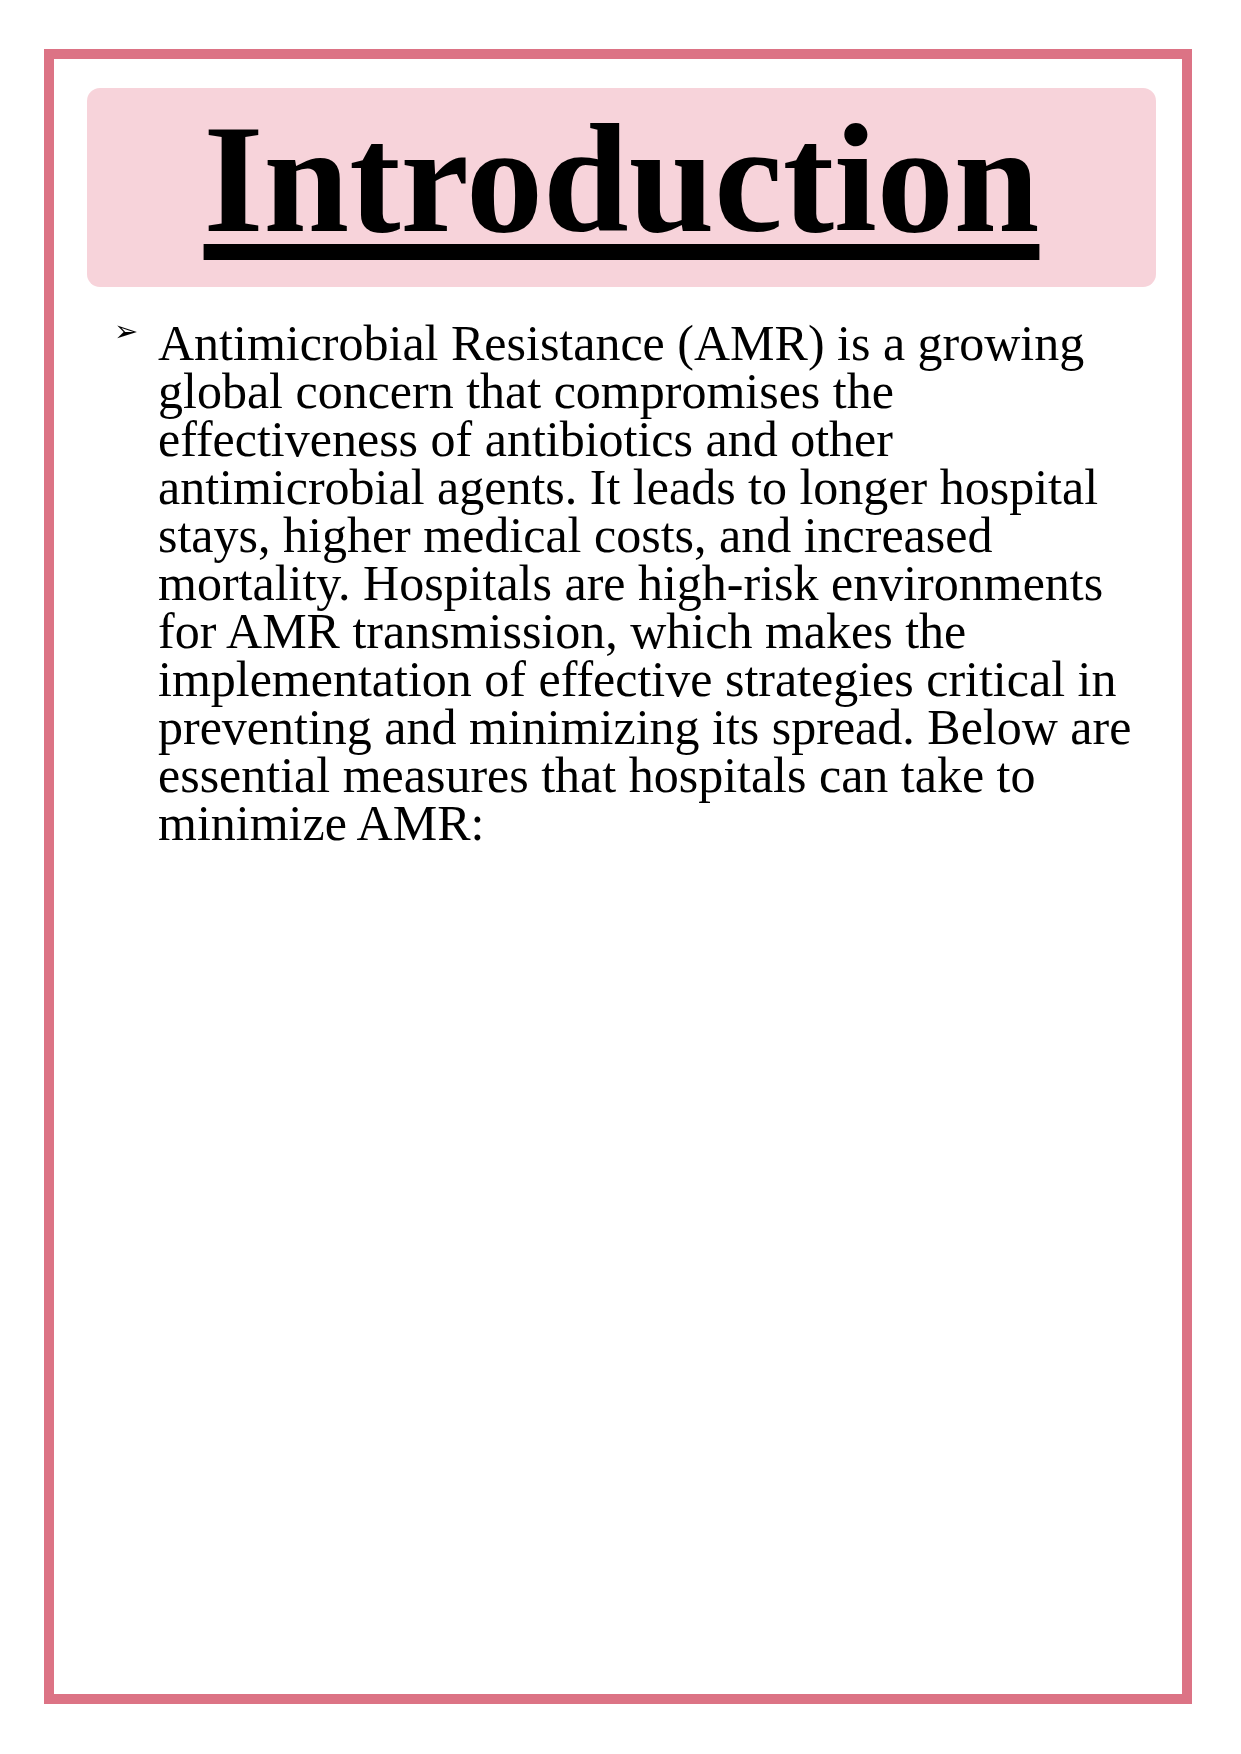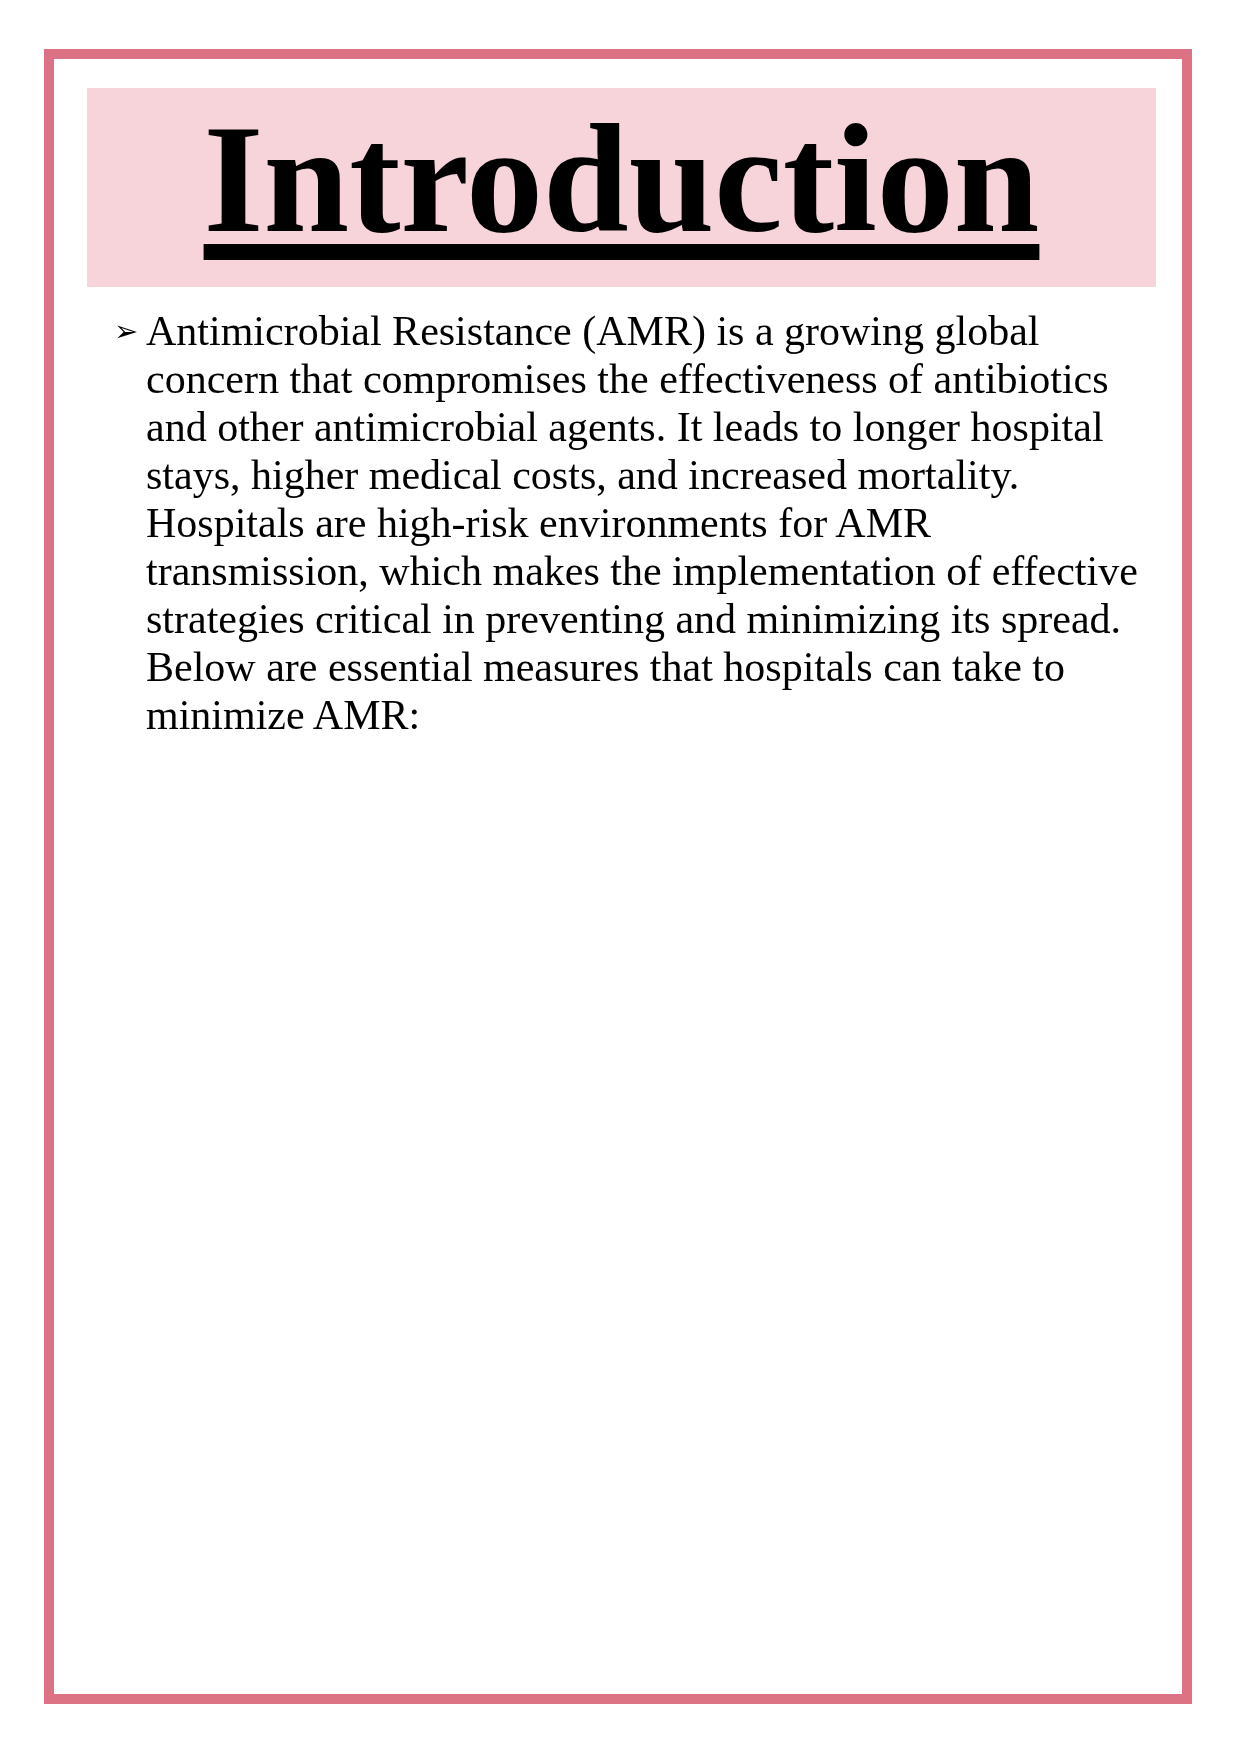--- a/index.html
+++ b/index.html
@@ -28,20 +28,21 @@
   .title-band {
     position: absolute;
     left: 33px;
     top: 29px;
     width: 1069px;
     height: 199px;
     background: var(--title-band-bg, #f7d3da);
     display: flex;
     align-items: center;
     justify-content: center;
+    border-radius: 13px;
   }
   .title {
     margin: 0;
     position: relative;
     top: -9px;
     font-family: "Liberation Serif", serif;
     font-weight: 700;
     font-size: 154px;
     line-height: 1;
     color: var(--text, #000000);
@@ -60,24 +61,24 @@
   }
   .bullet {
     flex: 0 0 32px;
     width: 32px;
     font-family: "DejaVu Sans", sans-serif;
     font-size: 29px;
     line-height: 48px;
     color: var(--text, #000000);
   }
   .bullet-text {
-    margin: 0;
+    margin: 12px;
     width: 1008px;
     font-family: "Liberation Serif", serif;
-    font-size: 42px;
+    font-size: 50px;
     line-height: 48px;
     color: var(--text, #000000);
     text-align: left;
   }
 </style>
 </head>
 <body>
 
 <div class="page">
   <div class="frame">

